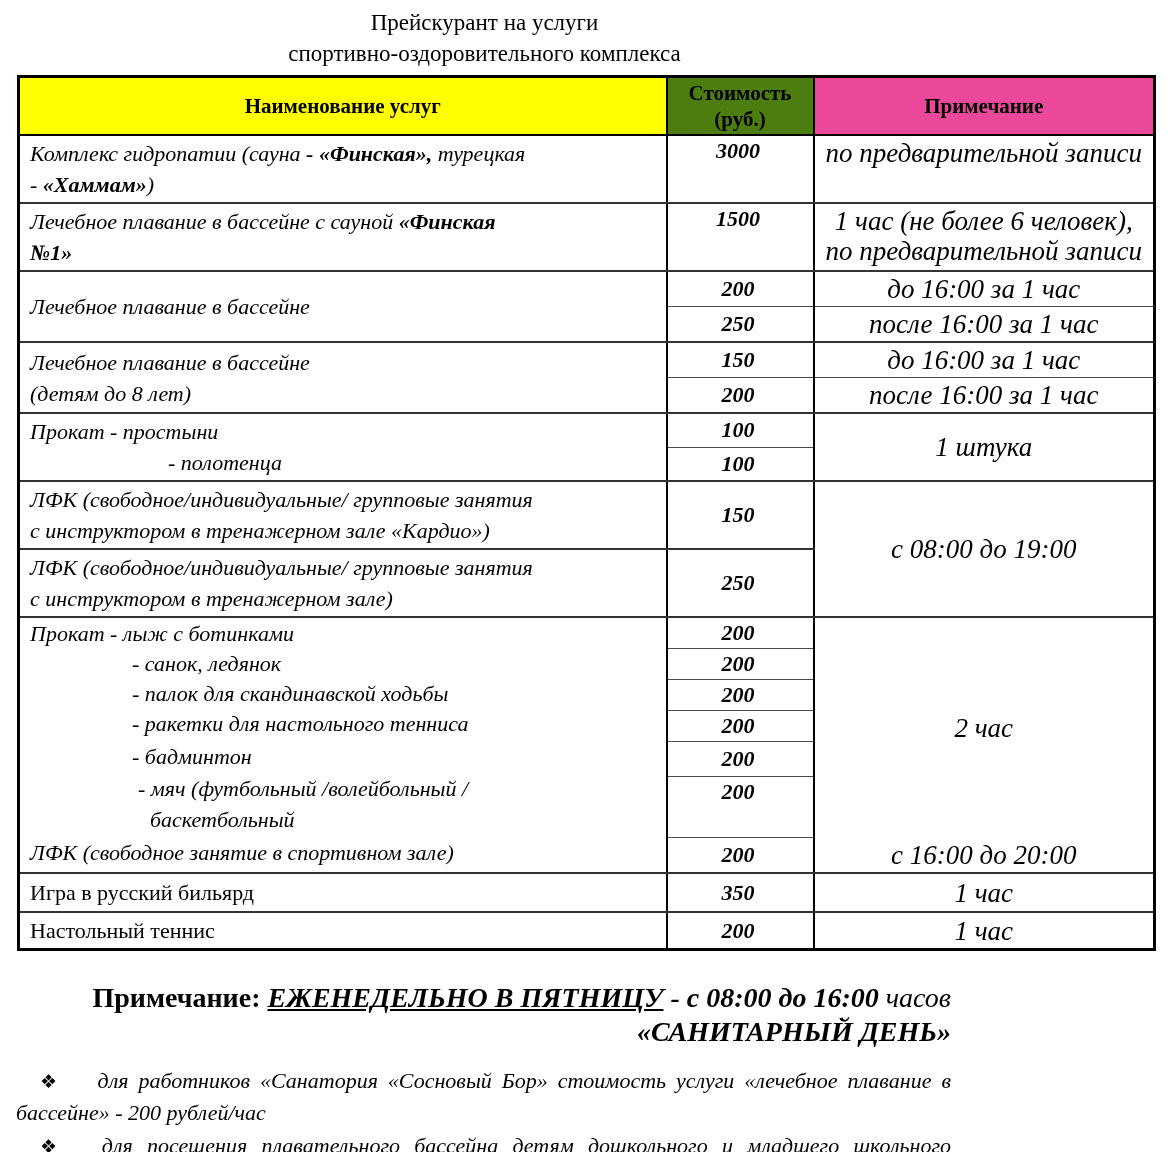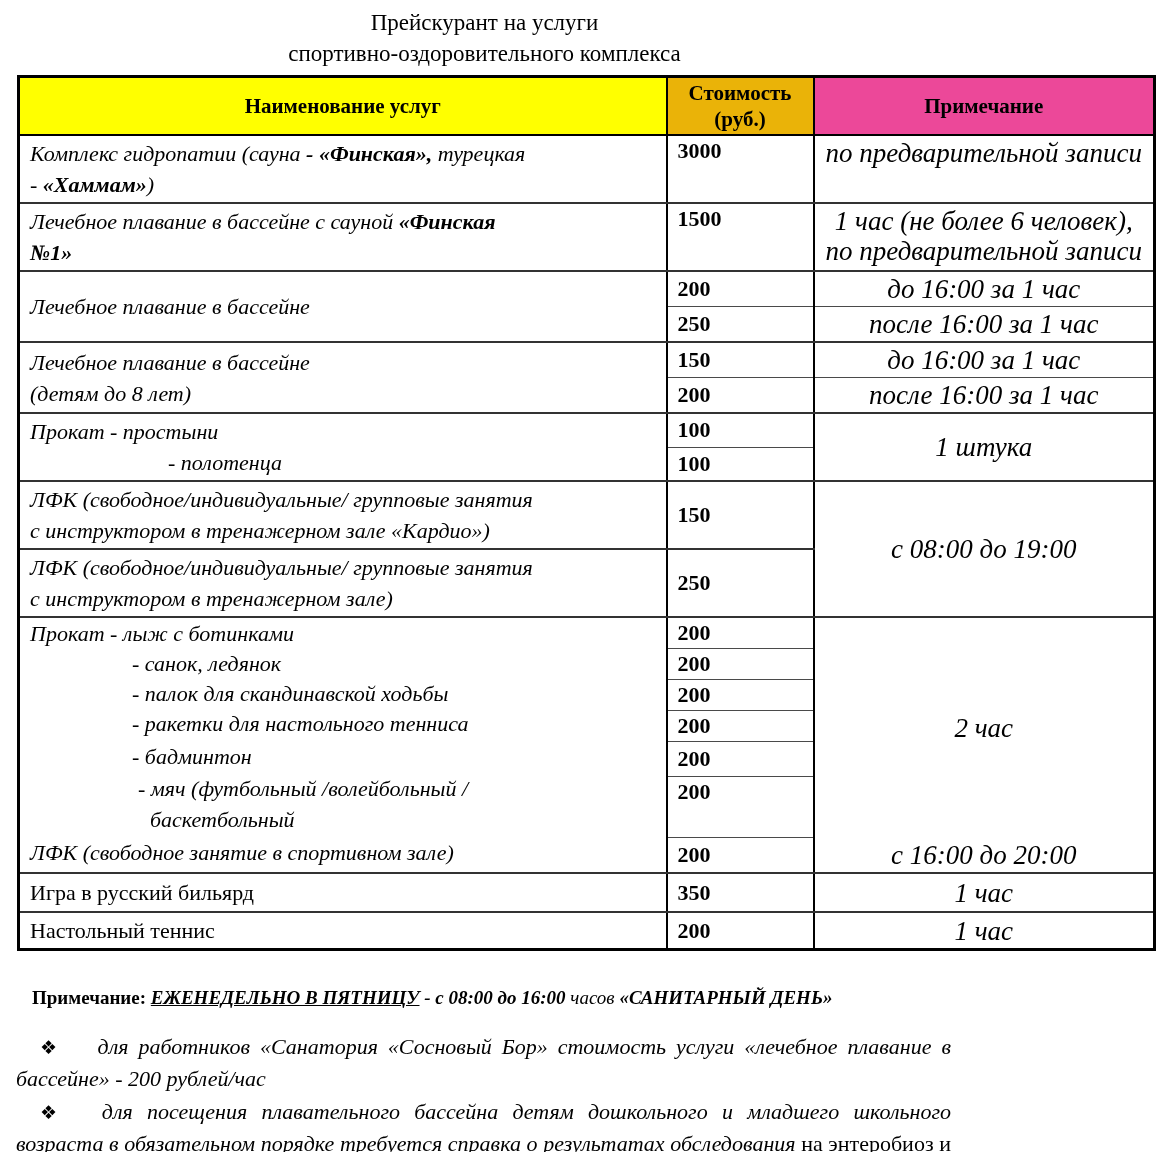--- a/index.html
+++ b/index.html
@@ -19,40 +19,40 @@
   td{border-left:2px solid #000;border-right:2px solid #000;
      border-top:1.5px solid #4a4a4a;border-bottom:1.5px solid #4a4a4a;
      padding:2px 10px;vertical-align:middle;font-size:22px;}
 
   .bb{border-bottom:2.6px solid #333 !important;}
   .nbh{border-bottom-style:hidden !important;}
   .tbh{border-top-style:hidden !important;}
 
   .svc{font-style:italic;text-align:left;line-height:31px;}
   .svc.up{font-style:normal;}
-  .price{font-weight:bold;text-align:left;padding-right:14px;}
+  .price{font-style:italic;font-weight:bold;text-align:center;padding-right:14px;}
   .note{font-style:italic;text-align:center;font-size:27px;line-height:30px;}
   .top{vertical-align:top;}
 
   tr.h30{height:30px;} tr.h31{height:31px;} tr.h32{height:32px;} tr.h34{height:34px;}
   tr.h35{height:35px;} tr.h39{height:39px;} tr.h57{height:57px;} tr.h61{height:61px;}
   tr.h63{height:63px;} tr.h65{height:65px;padding-left:24px;}
 
   .ind5{padding-left:138px;}
   .pk{padding:1px 10px;}
   .pl{white-space:nowrap;}
   .lh30{height:30px;line-height:30px;} .lh31{height:31px;line-height:31px;}
   .lh35{height:35px;line-height:35px;} .lh36{height:36px;line-height:36px;}
   .ind{padding-left:102px;} .ind2{padding-left:108px;} .ind3{padding-left:120px;}
 
   .b{font-weight:bold;} .u{text-decoration:underline;} .it{font-style:italic;}
   .upr{font-style:normal;}
 
   .notes{margin:30px 18px 0 16px;font-size:22px;}
-  .nh{margin:0 0 16px 16px;font-size:19px;line-height:34px;font-weight:bold;}
+  .nh{margin:0 0 16px 16px;font-size:28px;line-height:34px;font-weight:bold;text-align:right;}
   .nh .it{font-weight:bold;}
   .nh .plain{font-weight:normal;font-style:italic;}
   .bullet{margin:2px 0 0 0;line-height:31px;font-style:italic;text-indent:24px;}
   .just{text-align:justify;}
   .marker{font-style:normal;font-size:19px;margin-right:36px;}
 </style>
 </head>
 <body>
 
 <div class="page">
@@ -64,21 +64,21 @@
 
   <table>
     <colgroup>
         <col class="c1">
         <col class="c2">
         <col class="c3">
       </colgroup>
     <thead>
       <tr class="h57">
         <th style="background-color:#ffff00">Наименование услуг</th>
-        <th style="background-color:#eab308">
+        <th style="background-color:#4d7c0f">
           <div>Стоимость</div>
           <div>(руб.)</div>
         </th>
         <th style="background-color:#ec4899">Примечание</th>
       </tr>
     </thead>
     <tbody>
 
       <tr class="h65">
         <td class="svc top bb">

